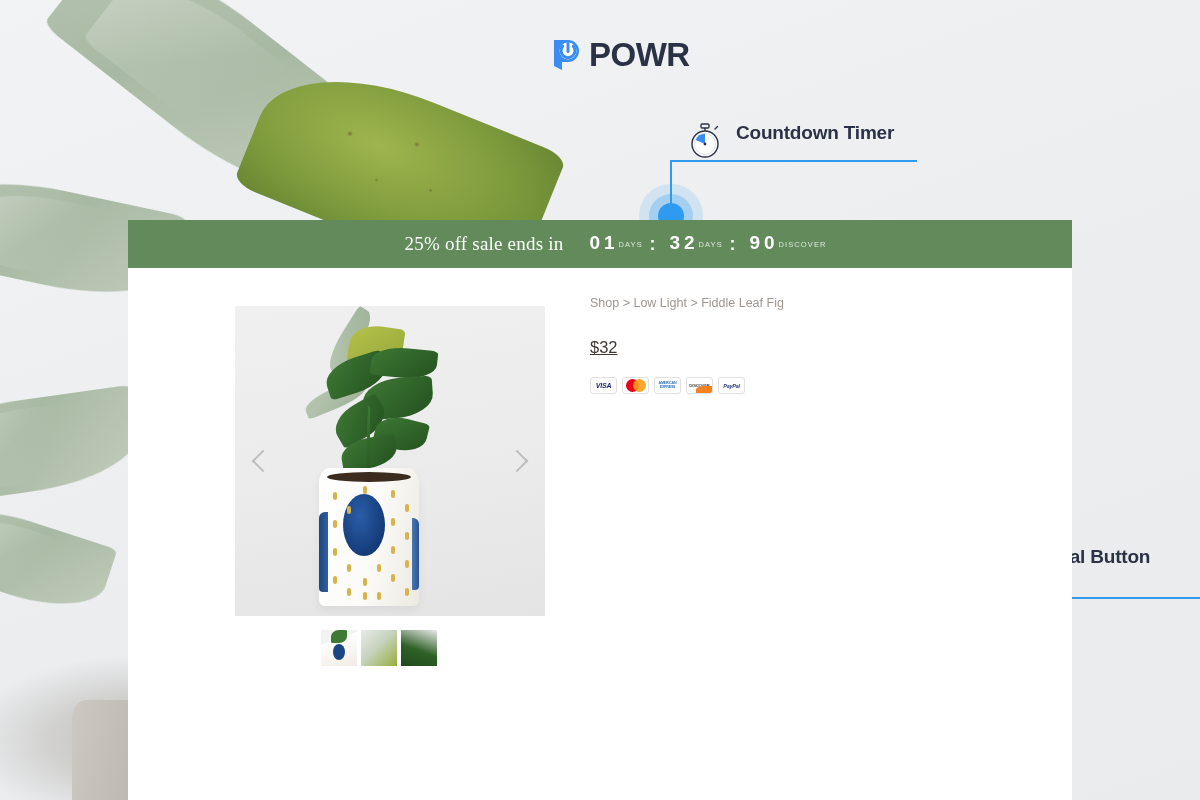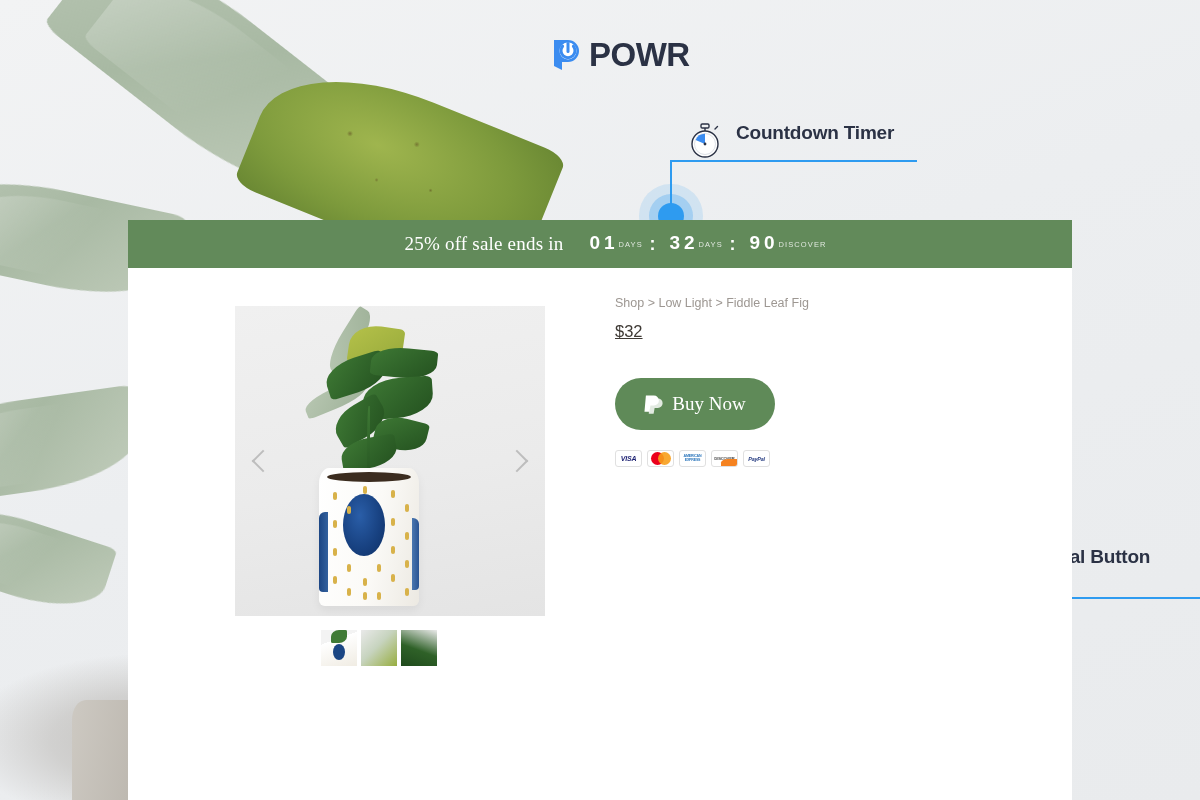--- a/index.html
+++ b/index.html
@@ -206,27 +206,27 @@
     content: ""; position: absolute; left: 12px; top: 14px;
     width: 12px; height: 16px; background: #1b4684; border-radius: 50%;
   }
   .thumb-1::before {
     content: ""; position: absolute; left: 10px; top: 0;
     width: 16px; height: 13px; background: #3f7a35; border-radius: 50% 10% 50% 10%;
   }
   .thumb-2 { background: linear-gradient(135deg,#e9e9e9 0%, #c7d4bf 45%, #97ad3f 100%); }
   .thumb-3 { background: linear-gradient(200deg,#eaeaea 0%, #2f6128 55%, #1f4a1c 100%); }
 
-  .details { flex: 1; padding-left: 70px; padding-top: 0; }
+  .details { flex: 1; padding-left: 45px; padding-top: 0; }
   .breadcrumb { font-size: 12.5px; color: #9d9792; margin-top: -10px; }
   .title {
     font-family: "Liberation Serif", serif;
     font-size: 44px; color: #4a3b30; margin-top: 50px; letter-spacing: .2px;
   }
-  .price { font-size: 16.5px; color: #3f3a35; margin-top: 12px; text-decoration: underline; }
+  .price { font-size: 16.5px; color: #3f3a35; margin-top: 28px; text-decoration: underline; }
 
   .buy-now {
     margin-top: 37px;
     width: 160px; height: 52px;
     background: #5f8a58;
     border: none; border-radius: 26px;
     display: flex; align-items: center; justify-content: center; gap: 9px;
     cursor: pointer;
   }
   .buy-now .label {
@@ -420,27 +420,20 @@
         <div class="thumb thumb-1"></div>
         <div class="thumb thumb-2"></div>
         <div class="thumb thumb-3"></div>
       </div>
     </div>
 
     <div class="details">
       <div class="breadcrumb">Shop &gt; Low Light &gt; Fiddle Leaf Fig</div>
       <div class="price">$32</div>
 
-      <button class="buy-now">
-        <svg class="pp-mark" viewBox="0 0 20 22">
-          <path d="M2 1.5 h8.4 a5.3 5.3 0 0 1 0 10.6 h-3.6 l-1.1 6.4 h-5.2 z" fill="#ffffff"></path>
-          <path d="M6.4 4.6 h8.2 a5 5 0 0 1 0 10 h-3.4 l-1.1 6.2 h-5.1 z" fill="#ffffff" opacity="0.82"></path>
-        </svg>
-        <span class="label">Buy Now</span>
-      </button>
 
       <div class="cards">
         <div class="card card-visa">VISA</div>
         <div class="card">
           <span class="mc-circles">
               <i class="mc-l"></i>
               <i class="mc-r"></i>
             </span>
         </div>
         <div class="card card-amex">AMERICAN EXPRESS</div>

